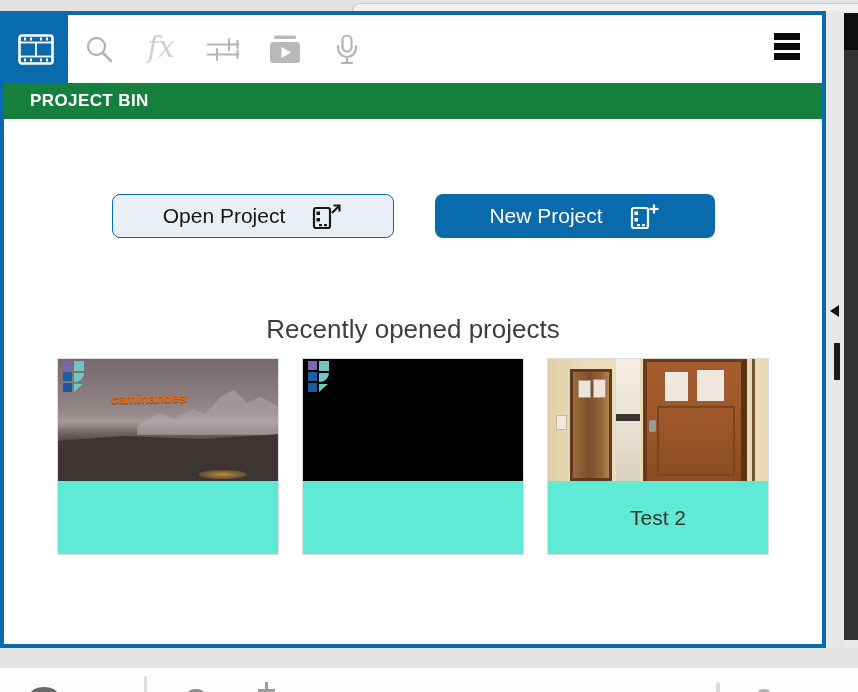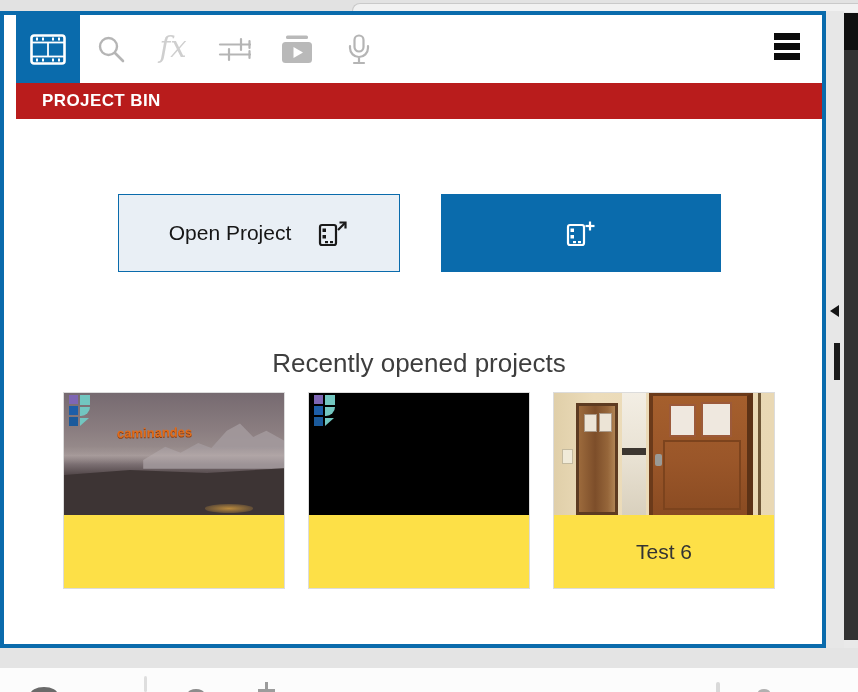--- a/index.html
+++ b/index.html
@@ -8,44 +8,44 @@
     background:#e9e9e9;
     font-family:"Liberation Sans","DejaVu Sans",sans-serif;
     -webkit-font-smoothing:antialiased;
   }
   
   .top-strip{position:absolute;left:0;top:0;width:858px;height:11px;background:#e2e2e2;}
   .top-tab{position:absolute;left:352px;top:3px;width:505px;height:8px;background:#f1f1f1;
            border-top:1px solid #c9c9c9;border-left:1px solid #c9c9c9;border-top-left-radius:8px;}
   
   .panel{position:absolute;left:0;top:11px;width:826px;height:637px;box-sizing:border-box;
-         border:4px solid #0a6bac;background:#fff;padding-left:12px;}
+         border:4px solid #0a6bac;background:#fff;}
   
   .toolbar{height:68px;display:flex;align-items:stretch;position:relative;background:#fff;}
   .tab-tile{width:64px;display:flex;align-items:center;justify-content:center;}
   .tab-tile.active{background:#0a6bac;}
   .icon-btn{width:62px;display:flex;align-items:center;justify-content:center;cursor:pointer;}
   .fx-glyph{font-family:"DejaVu Serif","Liberation Serif",serif;font-style:italic;
             font-size:29px;color:#cfcfcf;line-height:1;transform:translateY(-2px);}
   .hamburger{position:absolute;right:22px;top:18px;width:26px;cursor:pointer;}
   .hamburger span{display:block;height:7px;background:#0b0b0b;margin-bottom:3px;}
   .hamburger span:last-child{margin-bottom:0;}
   
-  .title-bar{height:36px;background:#b91c1c;color:#fff;font-size:17px;font-weight:bold;
+  .title-bar{height:36px;background:#15803d;color:#fff;font-size:17px;font-weight:bold;
              letter-spacing:.4px;line-height:36px;padding-left:26px;}
   
   .content{position:relative;text-align:center;}
   .btn-row{margin-top:75px;display:flex;justify-content:center;gap:41px;}
-  .btn{height:78px;box-sizing:border-box;display:flex;align-items:center;justify-content:center;
-       gap:26px;font-size:21px;border-radius:0;cursor:pointer;}
+  .btn{height:44px;box-sizing:border-box;display:flex;align-items:center;justify-content:center;
+       gap:26px;font-size:21px;border-radius:8px;cursor:pointer;}
   .btn-open{width:282px;background:#e9eff5;border:1px solid #0a6bac;color:#161616;}
   .btn-new{width:280px;background:#0a6bac;border:none;color:#ffffff;}
   .heading{margin-top:78px;font-size:26px;color:#3e3e3e;line-height:27px;}
   .cards{margin-top:15px;display:flex;justify-content:center;gap:23px;}
-  .card{width:222px;height:197px;box-sizing:border-box;border:1px solid #dcdcdc;background:#fde047;cursor:pointer;}
+  .card{width:222px;height:197px;box-sizing:border-box;border:1px solid #dcdcdc;background:#5eead4;cursor:pointer;}
   .thumb{height:122px;position:relative;overflow:hidden;}
   .card-label{height:74px;display:flex;align-items:center;justify-content:center;
               font-size:21px;color:#333;}
   
   .logo-badge{position:absolute;top:2px;left:5px;width:24px;height:33px;}
   .logo-badge i{position:absolute;display:block;}
   .lb-purple{left:0;top:0;width:9px;height:9px;background:#7e66b4;}
   .lb-teal-a{left:11px;top:0;width:10px;height:10px;background:#72c6c0;}
   .lb-blue-a{left:0;top:11px;width:9px;height:9px;background:#1d5ea8;}
   .lb-teal-b{left:11px;top:12px;width:10px;height:9px;background:#72c6c0;border-bottom-right-radius:9px;}
@@ -193,20 +193,21 @@
           <rect x="3" y="7" width="16" height="20" rx="2" fill="none" stroke="#1a1a1a" stroke-width="2.2"></rect>
           <rect x="5.5" y="10.5" width="3.5" height="3.5" fill="#1a1a1a"></rect>
           <rect x="5.5" y="17" width="3.5" height="3.5" fill="#1a1a1a"></rect>
           <rect x="8" y="23" width="3" height="2.2" fill="#1a1a1a"></rect>
           <rect x="13" y="23" width="3" height="2.2" fill="#1a1a1a"></rect>
           <line x1="21" y1="12" x2="28" y2="5" stroke="#1a1a1a" stroke-width="2.2"></line>
           <polyline points="22.5,4.5 28.5,4.5 28.5,10.5" fill="none" stroke="#1a1a1a" stroke-width="2.2"></polyline>
         </svg>
       </div>
       <div class="btn btn-new">
+        <span>New Project</span>
         <svg width="31" height="31" viewBox="0 0 31 31">
           <rect x="3" y="7" width="16" height="20" rx="2" fill="none" stroke="#ffffff" stroke-width="2.2"></rect>
           <rect x="5.5" y="10.5" width="3.5" height="3.5" fill="#ffffff"></rect>
           <rect x="5.5" y="17" width="3.5" height="3.5" fill="#ffffff"></rect>
           <rect x="8" y="23" width="3" height="2.2" fill="#ffffff"></rect>
           <rect x="13" y="23" width="3" height="2.2" fill="#ffffff"></rect>
           <line x1="25" y1="3.5" x2="25" y2="12.5" stroke="#ffffff" stroke-width="2.2"></line>
           <line x1="20.5" y1="8" x2="29.5" y2="8" stroke="#ffffff" stroke-width="2.2"></line>
         </svg>
       </div>
@@ -257,21 +258,21 @@
           <div class="bath-gap"></div>
           <div class="bath-band"></div>
           <div class="door">
             <div class="paper-a"></div>
               <div class="paper-b"></div>
             <div class="door-panel"></div>
             <div class="door-handle"></div>
           </div>
           <div class="wall-crease"></div>
         </div>
-        <div class="card-label">Test 6</div>
+        <div class="card-label">Test 2</div>
       </div>
 
     </div>
   </div>
 </div>
 
 <div class="right-gutter">
   <div class="collapse-triangle"></div>
   <div class="v-scroll-thumb"></div>
 </div>

